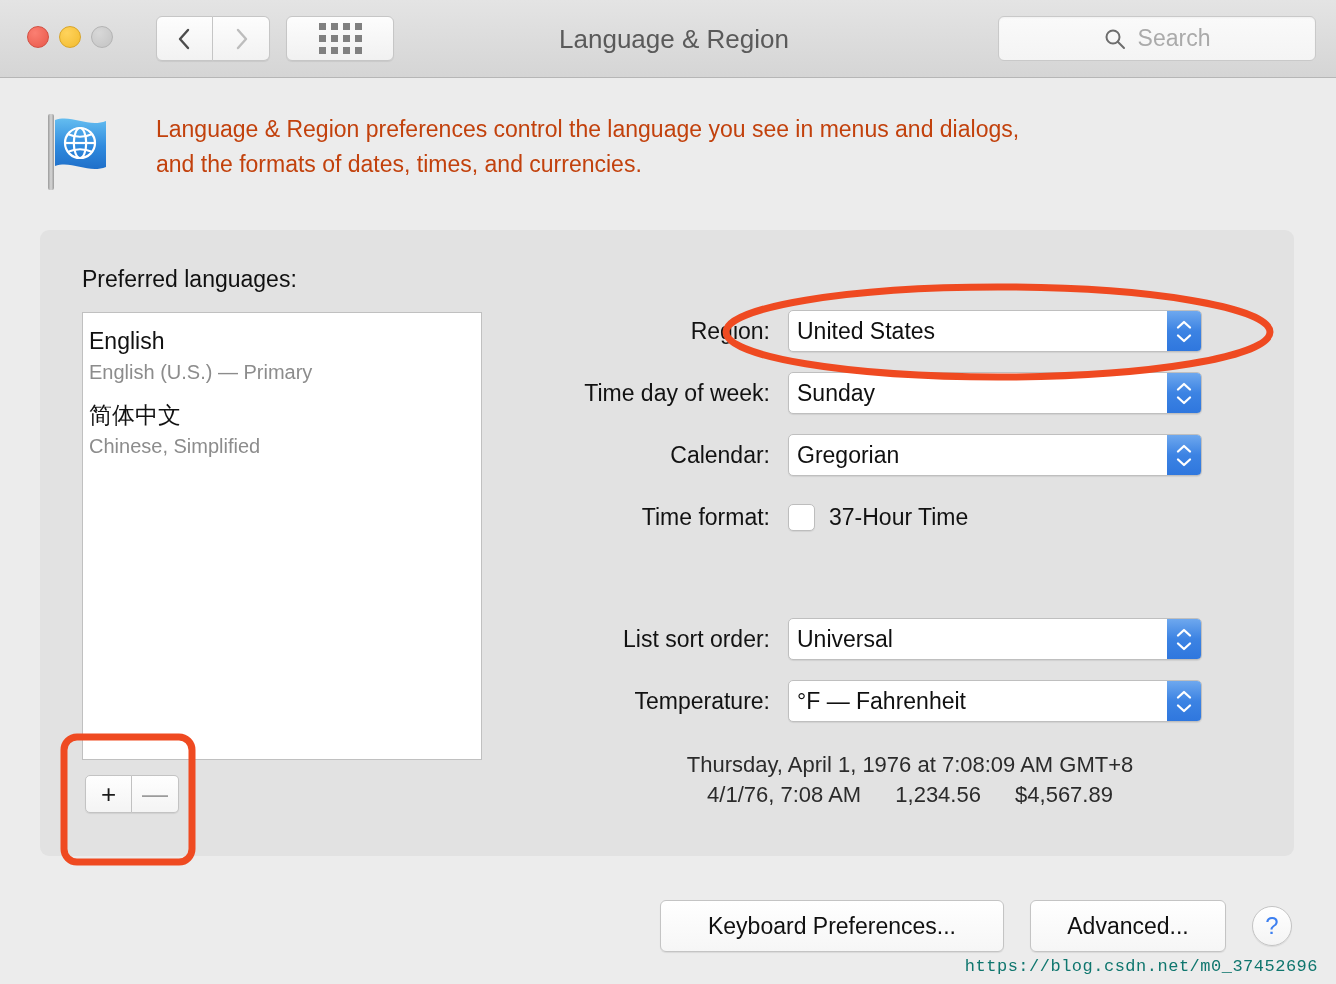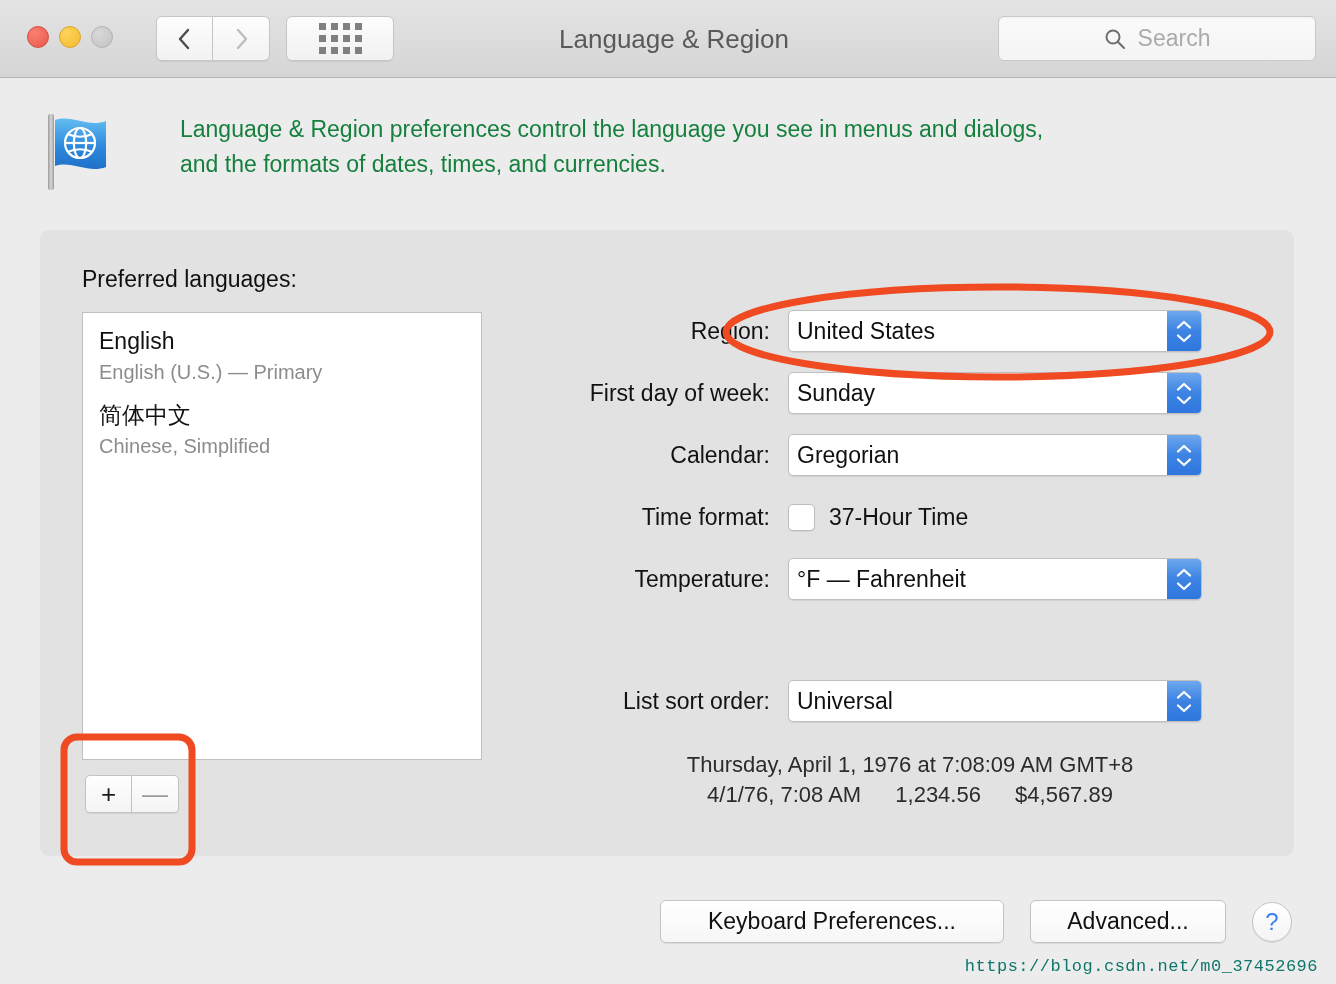--- a/index.html
+++ b/index.html
@@ -113,23 +113,23 @@
   
   .desc-row {
     position: absolute;
     left: 44px; top: 112px;
     display: flex;
     align-items: flex-start;
     gap: 0;
   }
   .flag-icon { width: 92px; height: 80px; flex: none; }
   .desc-text {
-    margin-left: 44px;
-    font-size: 23px;
-    color: #15803d;
+    margin-left: 20px;
+    font-size: 23px;
+    color: #c2410c;
     line-height: 35px;
     width: 1030px;
   }
 
   
   .panel {
     position: absolute;
     left: 40px; top: 230px;
     width: 1254px; height: 626px;
     background: #e2e2e2;
@@ -144,21 +144,21 @@
   }
 
   .langbox {
     position: absolute;
     left: 42px; top: 82px;
     width: 400px; height: 448px;
     background: #ffffff;
     border: 1px solid #c0c0c0;
     box-sizing: border-box;
   }
-  .langrow { padding: 0 16px; }
+  .langrow { padding: 0 6px; }
   .langrow.first { padding-top: 12px; }
   .lang-name {
     font-size: 23px;
     color: #111111;
     line-height: 32px;
   }
   .lang-sub {
     font-size: 20px;
     color: #8c8c8c;
     line-height: 30px;
@@ -258,21 +258,21 @@
 
   
   .bottom {
     position: absolute;
     left: 660px; top: 900px;
     display: flex;
     align-items: center;
     gap: 26px;
   }
   .pushbtn {
-    height: 43px;
+    height: 52px;
     background: linear-gradient(to bottom, #ffffff, #f6f6f6);
     border: 1px solid #c4c4c4;
     border-radius: 6px;
     font-size: 23px;
     color: #101010;
     display: flex; align-items: center; justify-content: center;
     box-sizing: border-box;
     box-shadow: 0 1px 1px rgba(0,0,0,.08);
   }
   .pushbtn.kb { width: 344px; }
@@ -426,21 +426,21 @@
             <polyline points="3,7.5 9,2 15,7.5" fill="none" stroke="#ffffff" stroke-width="2.3" stroke-linecap="round" stroke-linejoin="round"></polyline>
           </svg>
           <svg width="18" height="10" viewBox="0 0 18 10">
             <polyline points="3,2.5 9,8 15,2.5" fill="none" stroke="#ffffff" stroke-width="2.3" stroke-linecap="round" stroke-linejoin="round"></polyline>
           </svg>
         </span>
       </div>
     </div>
 
     <div class="frow">
-      <div class="flabel">First day of week:</div>
+      <div class="flabel">Time day of week:</div>
       <div class="popup">
         <span class="val">Sunday</span>
         <span class="stepper">
           <svg width="18" height="10" viewBox="0 0 18 10">
             <polyline points="3,7.5 9,2 15,7.5" fill="none" stroke="#ffffff" stroke-width="2.3" stroke-linecap="round" stroke-linejoin="round"></polyline>
           </svg>
           <svg width="18" height="10" viewBox="0 0 18 10">
             <polyline points="3,2.5 9,8 15,2.5" fill="none" stroke="#ffffff" stroke-width="2.3" stroke-linecap="round" stroke-linejoin="round"></polyline>
           </svg>
         </span>
@@ -463,39 +463,39 @@
     </div>
 
     <div class="frow">
       <div class="flabel">Time format:</div>
       <div class="checkrow">
         <span class="checkbox"></span>
         <span class="checklabel">37-Hour Time</span>
       </div>
     </div>
 
+    <div class="frow" style="margin-top:60px;">
+      <div class="flabel">List sort order:</div>
+      <div class="popup">
+        <span class="val">Universal</span>
+        <span class="stepper">
+          <svg width="18" height="10" viewBox="0 0 18 10">
+            <polyline points="3,7.5 9,2 15,7.5" fill="none" stroke="#ffffff" stroke-width="2.3" stroke-linecap="round" stroke-linejoin="round"></polyline>
+          </svg>
+          <svg width="18" height="10" viewBox="0 0 18 10">
+            <polyline points="3,2.5 9,8 15,2.5" fill="none" stroke="#ffffff" stroke-width="2.3" stroke-linecap="round" stroke-linejoin="round"></polyline>
+          </svg>
+        </span>
+      </div>
+    </div>
+
     <div class="frow">
       <div class="flabel">Temperature:</div>
       <div class="popup">
         <span class="val">°F — Fahrenheit</span>
-        <span class="stepper">
-          <svg width="18" height="10" viewBox="0 0 18 10">
-            <polyline points="3,7.5 9,2 15,7.5" fill="none" stroke="#ffffff" stroke-width="2.3" stroke-linecap="round" stroke-linejoin="round"></polyline>
-          </svg>
-          <svg width="18" height="10" viewBox="0 0 18 10">
-            <polyline points="3,2.5 9,8 15,2.5" fill="none" stroke="#ffffff" stroke-width="2.3" stroke-linecap="round" stroke-linejoin="round"></polyline>
-          </svg>
-        </span>
-      </div>
-    </div>
-
-    <div class="frow" style="margin-top:60px;">
-      <div class="flabel">List sort order:</div>
-      <div class="popup">
-        <span class="val">Universal</span>
         <span class="stepper">
           <svg width="18" height="10" viewBox="0 0 18 10">
             <polyline points="3,7.5 9,2 15,7.5" fill="none" stroke="#ffffff" stroke-width="2.3" stroke-linecap="round" stroke-linejoin="round"></polyline>
           </svg>
           <svg width="18" height="10" viewBox="0 0 18 10">
             <polyline points="3,2.5 9,8 15,2.5" fill="none" stroke="#ffffff" stroke-width="2.3" stroke-linecap="round" stroke-linejoin="round"></polyline>
           </svg>
         </span>
       </div>
     </div>

